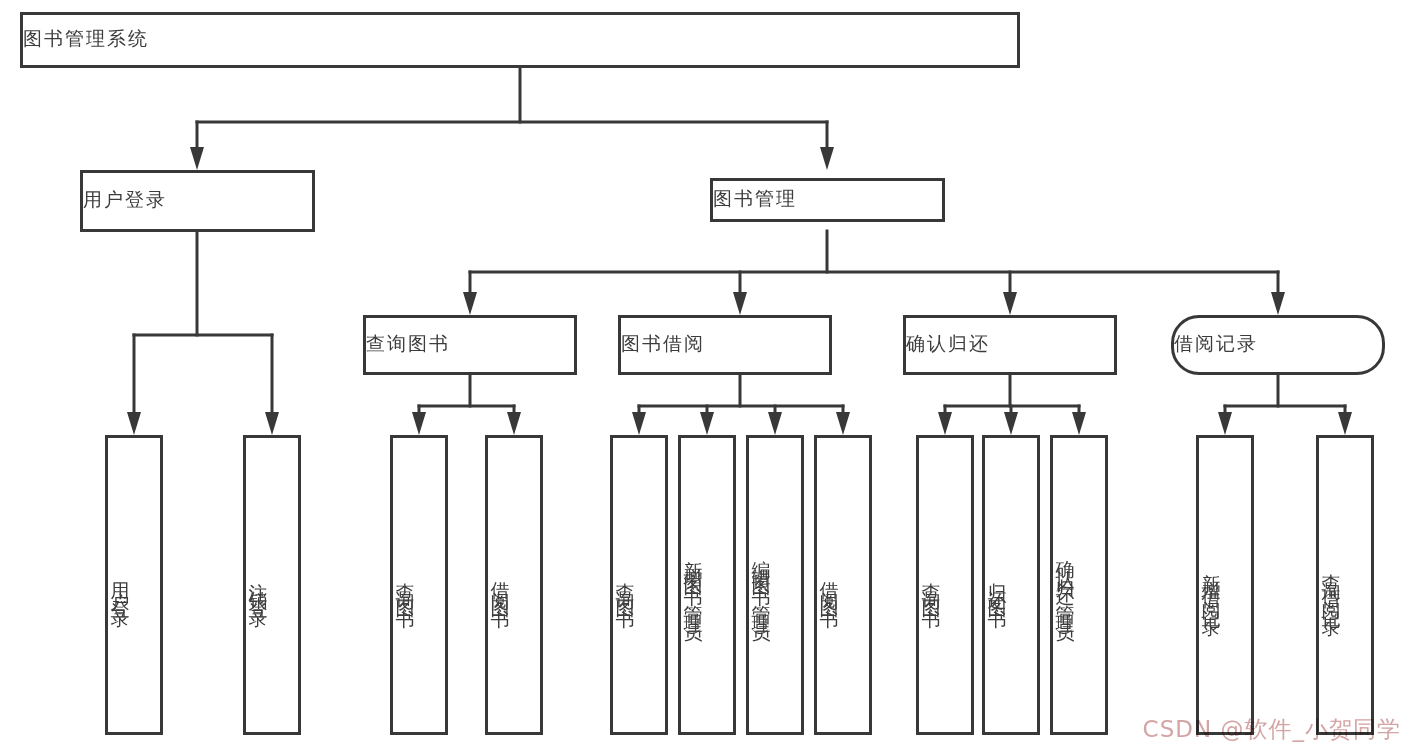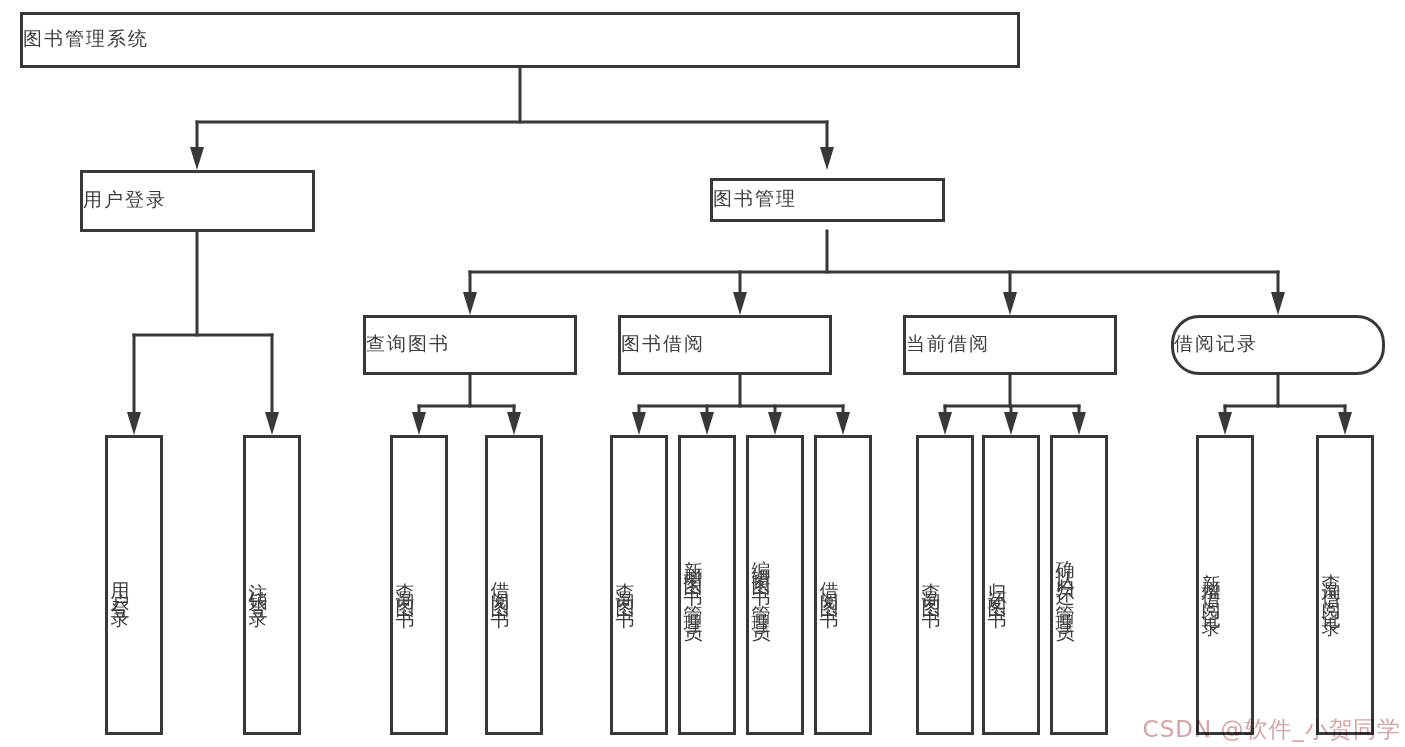--- a/index.html
+++ b/index.html
@@ -119,21 +119,21 @@
       <div class="node h" style="left: 710px; top: 170px; width: 235px; height: 44px; margin-top: 8px;">
         <span class="label">图书管理</span>
       </div>
       <div class="node h" style="left: 363px; top: 315px; width: 214px; height: 60px;">
         <span class="label">查询图书</span>
       </div>
       <div class="node h" style="left: 618px; top: 315px; width: 214px; height: 60px;">
         <span class="label">图书借阅</span>
       </div>
       <div class="node h" style="left: 903px; top: 315px; width: 214px; height: 60px;">
-        <span class="label">当前借阅</span>
+        <span class="label">确认归还</span>
       </div>
       <div class="node h" style="left: 1171px; top: 315px; width: 214px; height: 60px; border-radius: 28px;">
         <span class="label">借阅记录</span>
       </div>
       <div class="node v" style="left: 105px; top: 435px; width: 58px; height: 300px;">
         <span class="label">用户登录</span>
       </div>
       <div class="node v" style="left: 243px; top: 435px; width: 58px; height: 300px;">
         <span class="label">注销登录</span>
       </div>

